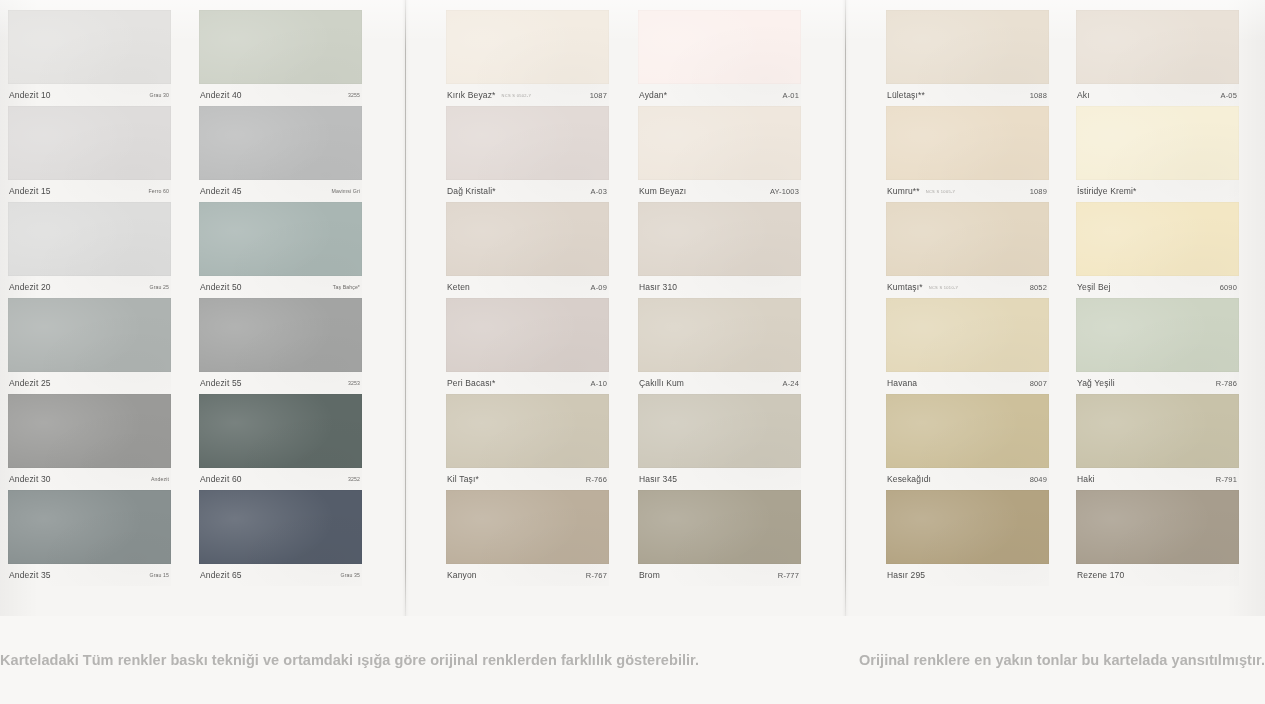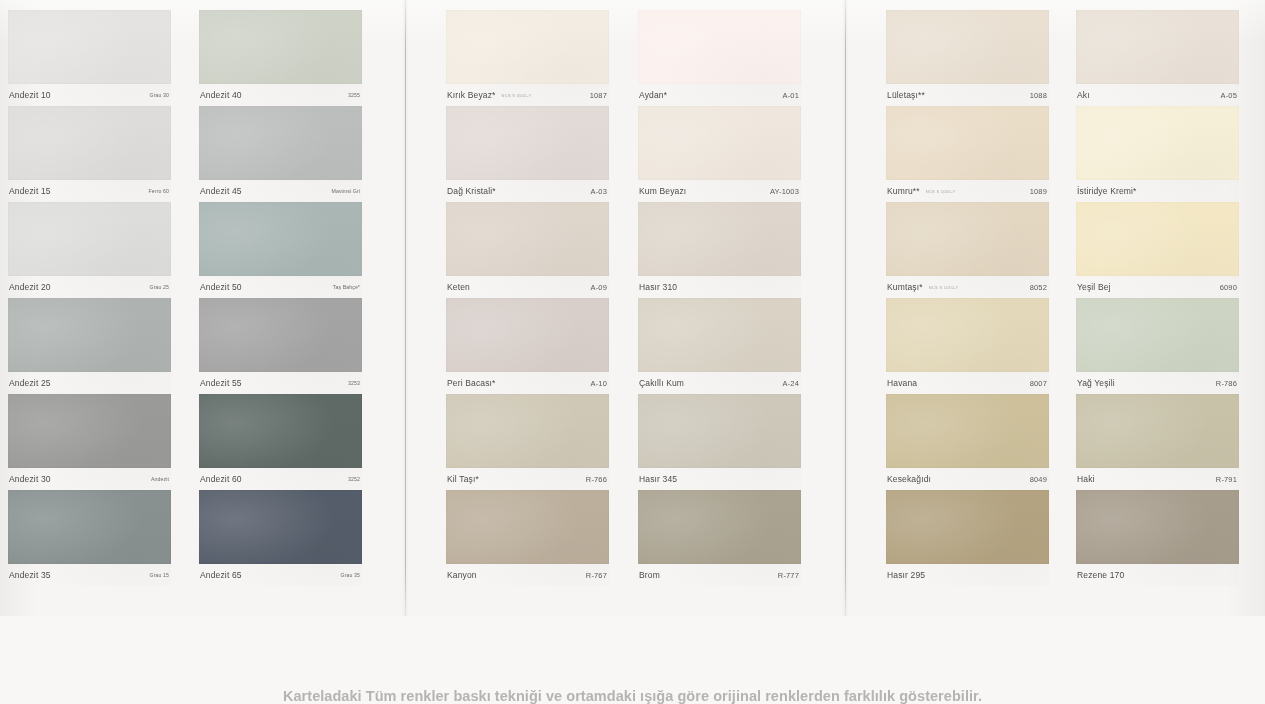--- a/index.html
+++ b/index.html
@@ -116,23 +116,23 @@
   .spacer { flex: 1 1 auto; }
 
   
   .caption {
     position: absolute;
     left: 0;
     top: 616px;
     width: 1265px;
     height: 88px;
     display: flex;
-    flex-direction: column;
+    flex-direction: row;
     align-items: center;
-    justify-content: flex-end;
+    justify-content: space-between;
     gap: 10px;
     background: #f8f7f5;
   }
 
   .caption-line {
     font-size: 14.5px;
     color: #b5b4b2;
     letter-spacing: 0.05px;
     font-weight: 600;
     text-align: center;
@@ -449,13 +449,14 @@
     </div>
   </div>
 
 <div class="seam shadow" style="left:402px"></div>
 <div class="seam" style="left:405px"></div>
 <div class="seam shadow" style="left:842px"></div>
 <div class="seam" style="left:845px"></div>
 
 <div class="caption">
   <div class="caption-line">Karteladaki Tüm renkler baskı tekniği ve ortamdaki ışığa göre orijinal renklerden farklılık gösterebilir.</div>
+  <div class="caption-line">Orijinal renklere en yakın tonlar bu kartelada yansıtılmıştır.</div>
 </div>
 
 </body></html>

